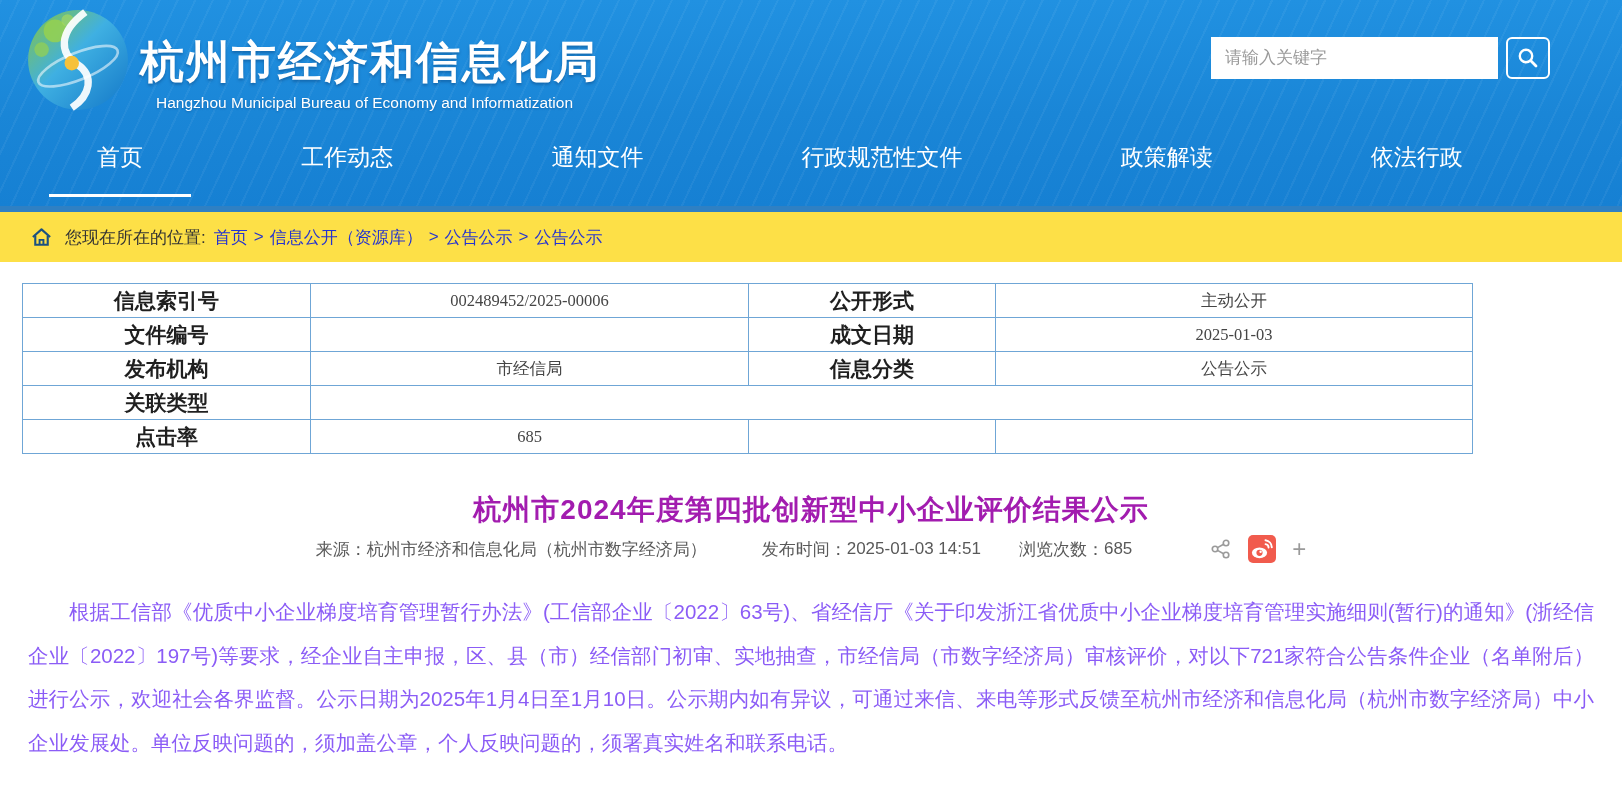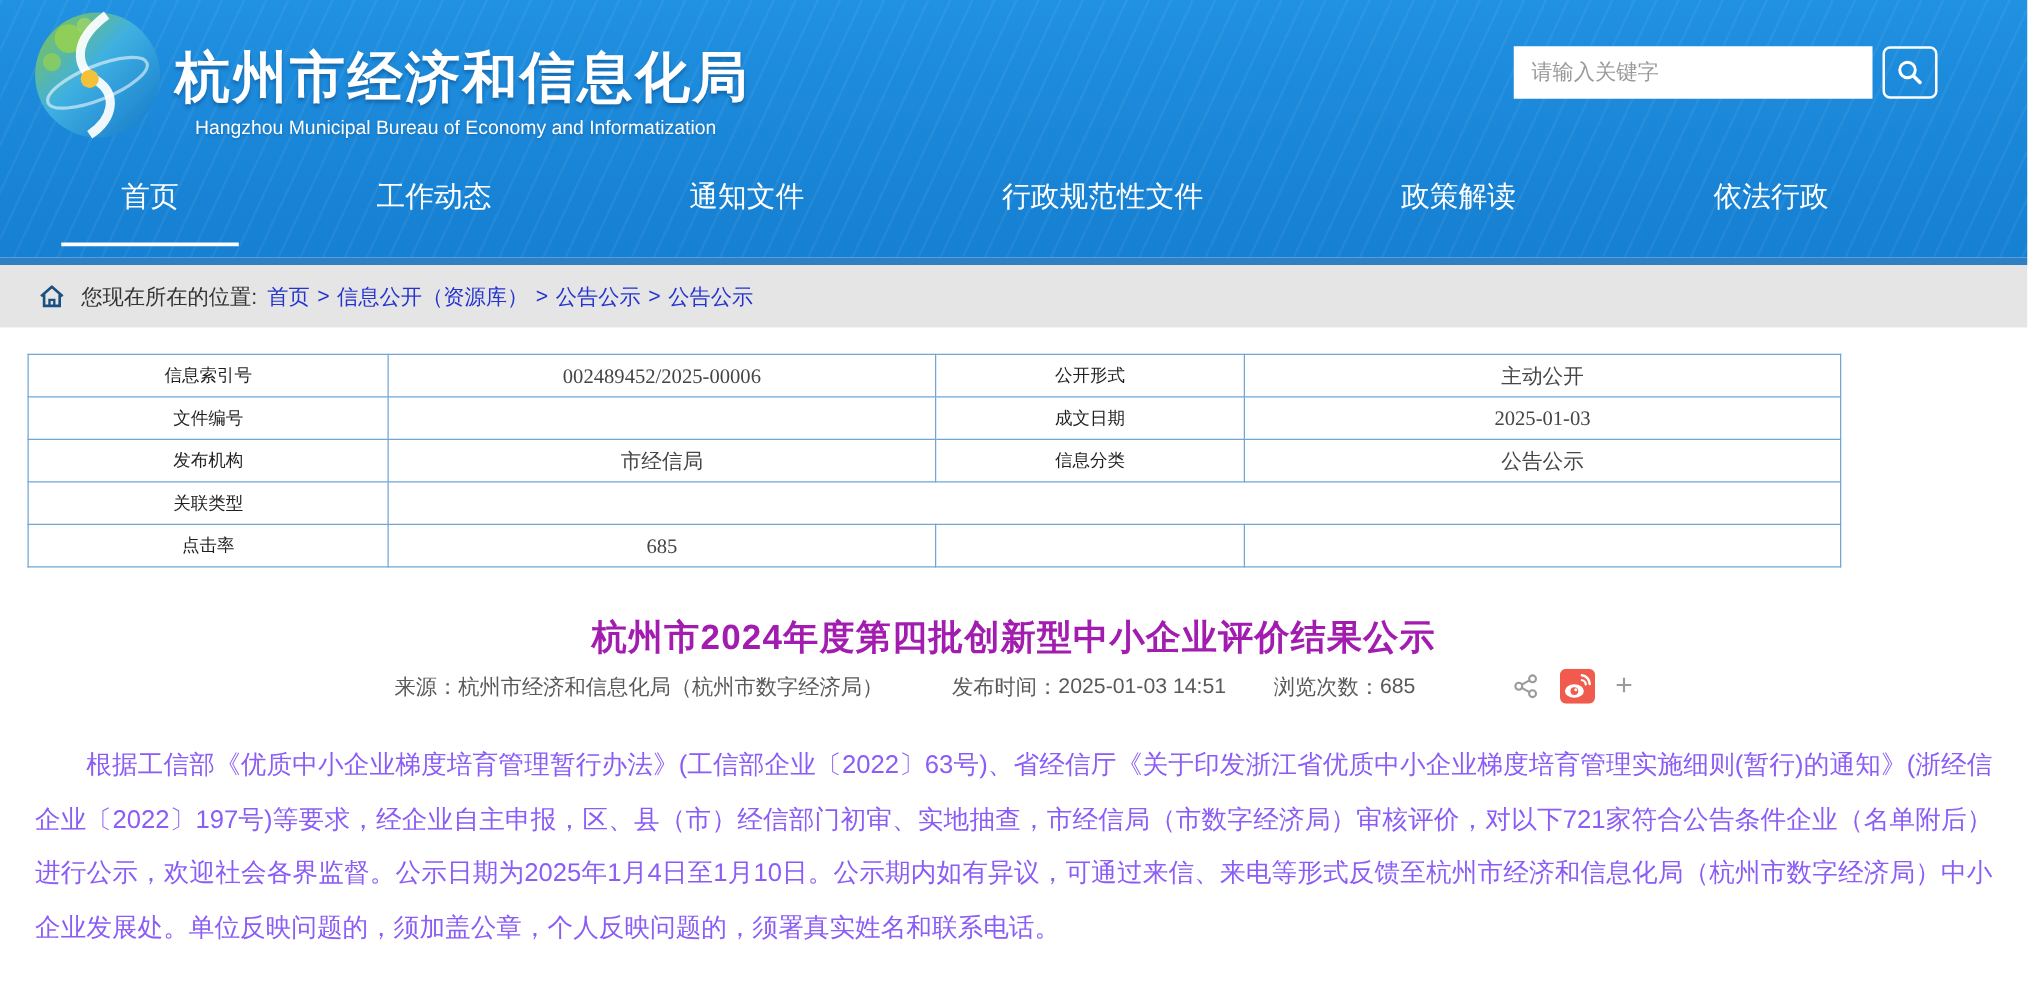--- a/index.html
+++ b/index.html
@@ -49,38 +49,38 @@
     position: relative; padding: 14px 10px 26px 10px; white-space: nowrap;
   }
   .nav-item.active::after {
     content: ""; position: absolute; left: 50%; transform: translateX(-50%);
     bottom: 2px; width: 142px; height: 3px; background: #fff;
   }
   .nav-edge { height: 6px; background: #2f80c3; }
 
   
   .breadcrumb {
-    height: 50px; display: flex; align-items: center; background: #e5e5e5;
+    height: 50px; display: flex; align-items: center; background: #fde047;
     padding-left: 30px; font-size: 17px; color: #333;
   }
   .breadcrumb .home-ic { margin-right: 12px; display: flex; }
   .crumb-label { margin-right: 8px; color: #333; }
   .crumb-link { color: #2533cf; text-decoration: none; cursor: pointer; }
   .crumb-sep { color: #2533cf; margin: 0 6px; }
 
   
   .info-table {
     width: 1451px; margin: 21px 0 0 22px; border-collapse: collapse;
     table-layout: fixed;
   }
   .info-table td {
     border: 1px solid #6fa6d6; height: 34px; text-align: center;
     font-size: 16.5px; overflow: hidden;
   }
-  .info-table td.lbl { font-weight: 400; color: #1f1f1f; font-size: 14px; }
+  .info-table td.lbl { font-weight: 700; color: #1f1f1f; font-size: 21px; }
   .info-table td.val { color: #454545; font-family: "Liberation Serif", serif; }
   .col-l { width: 288px; } .col-v { width: 438px; } .col-l2 { width: 247px; }
 
   
   .article-title {
     margin-top: 37px; text-align: center; font-size: 28px; font-weight: 700;
     color: #a21caf; letter-spacing: 1px;
   }
   .article-meta {
     margin-top: 6px; display: flex; justify-content: center; align-items: center;

